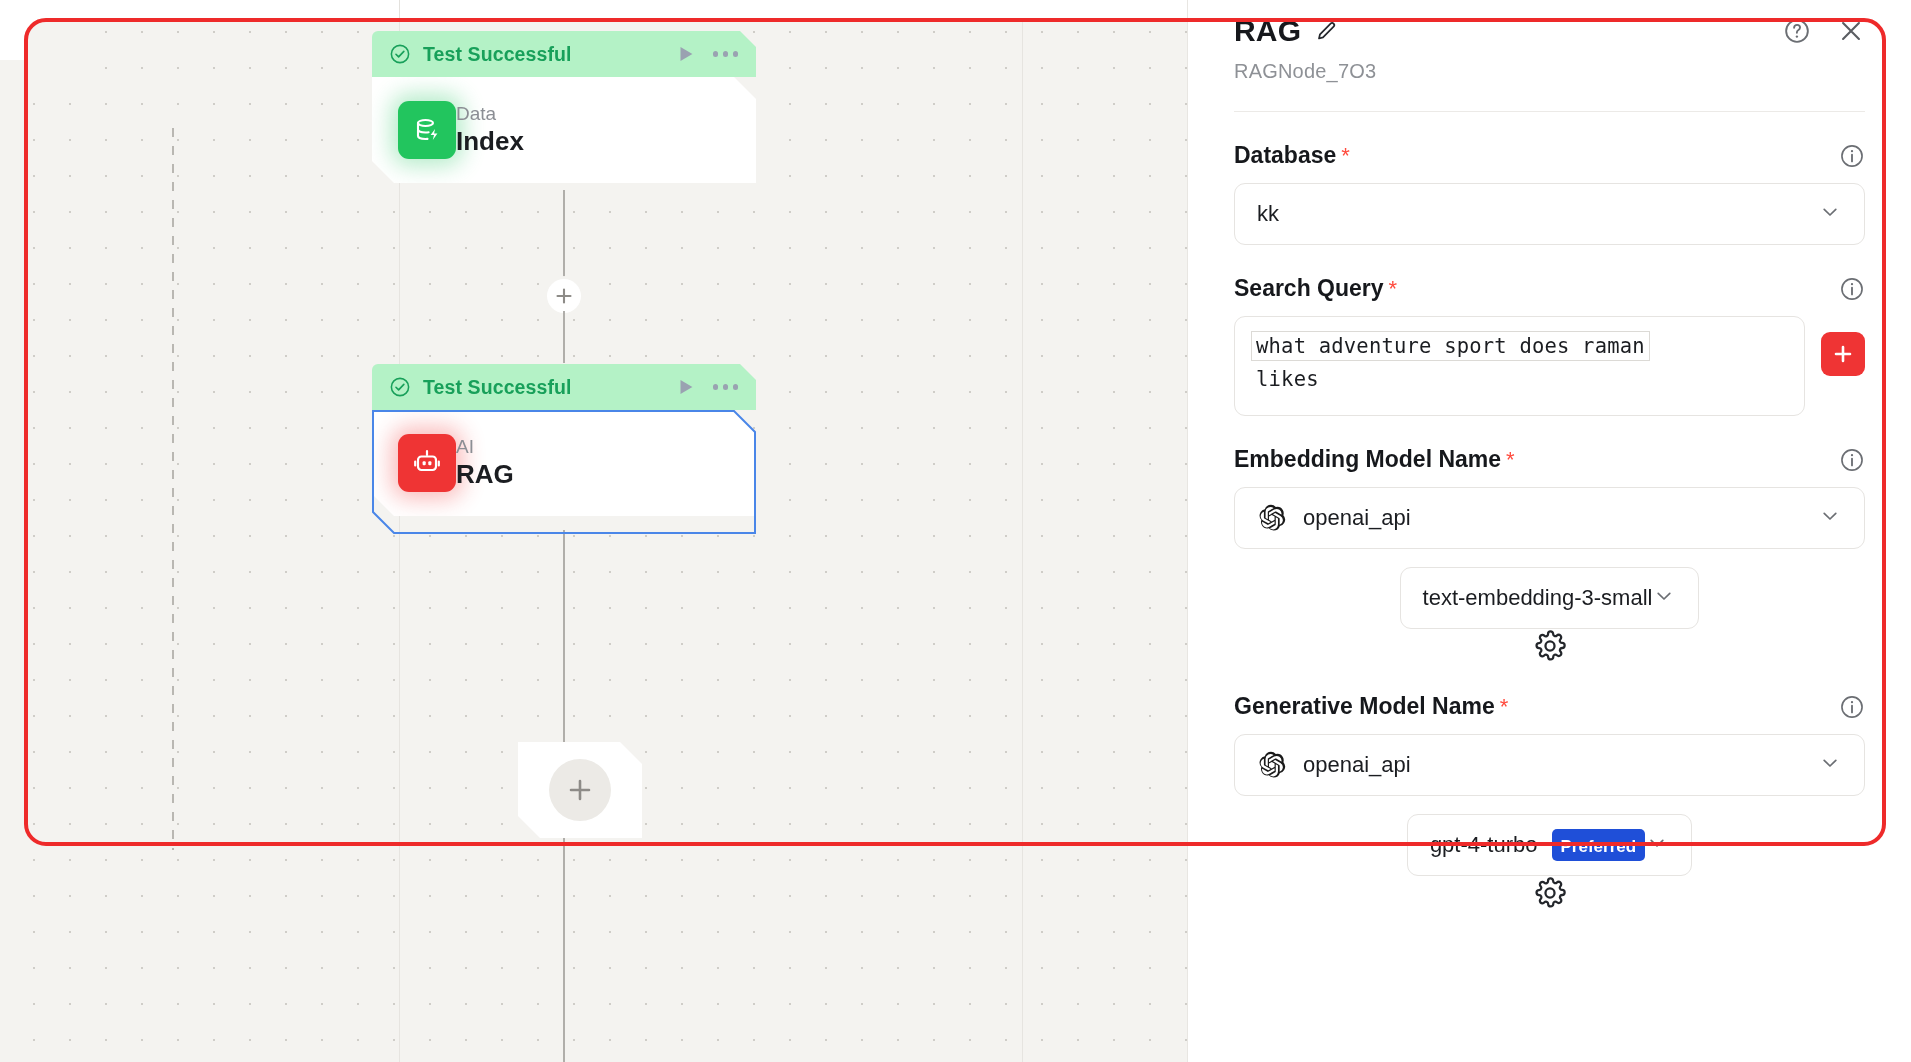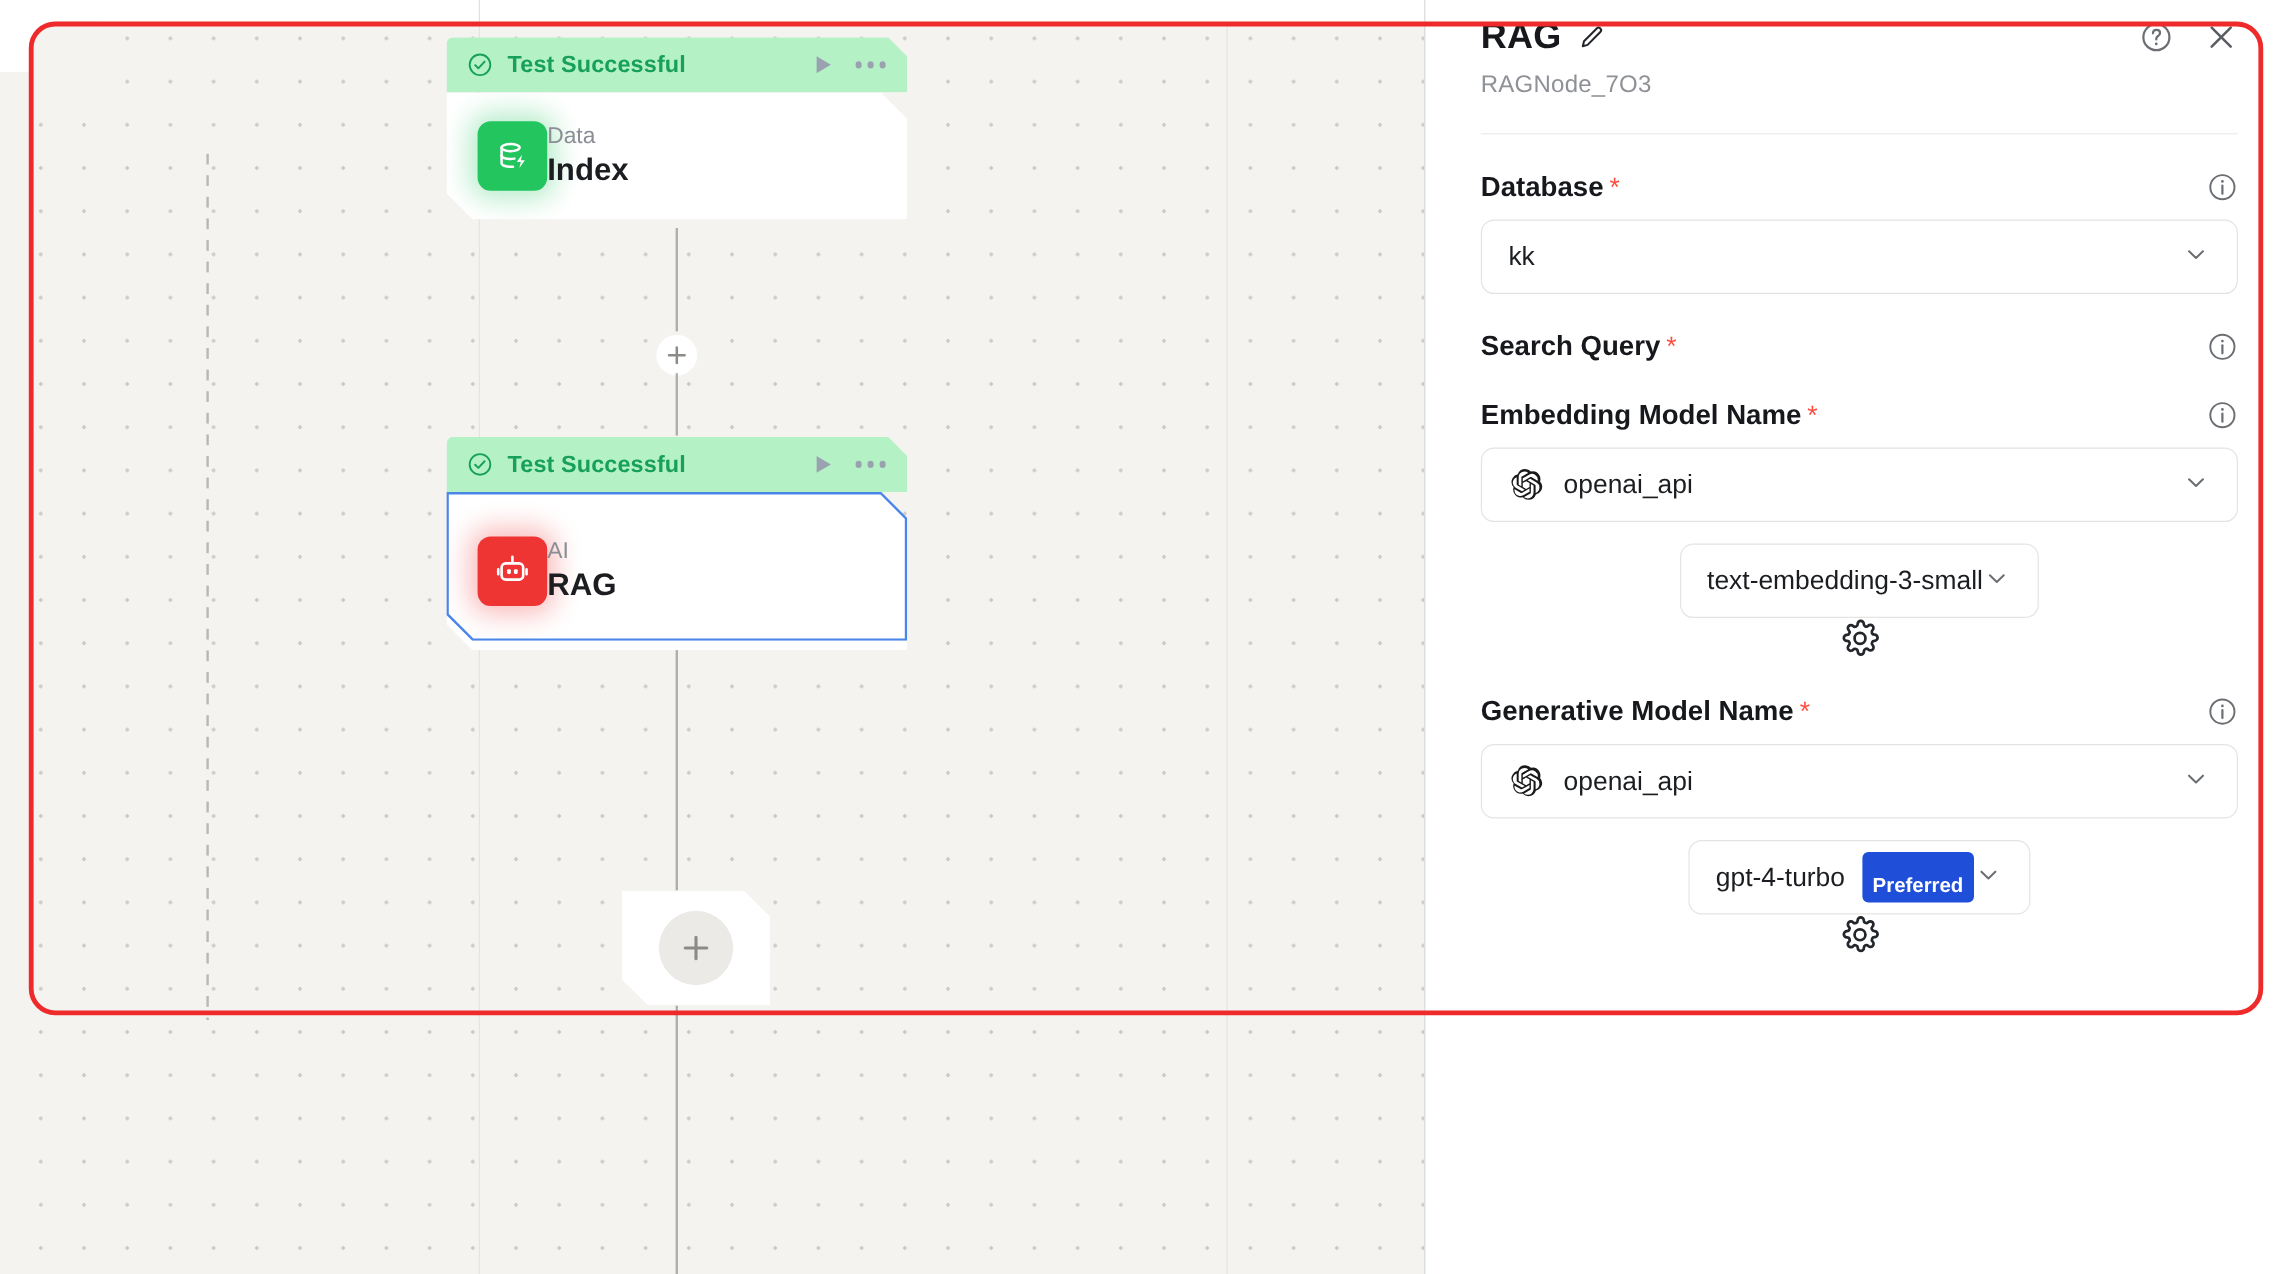--- a/index.html
+++ b/index.html
@@ -133,21 +133,21 @@
   .select .chev { margin-left: auto; }
   .brand-icon { width: 30px; height: 30px; margin-right: 16px; flex: 0 0 auto; }
 
   .row-with-gear { display: flex; align-items: center; margin-top: 18px; flex-direction: column; }
   .row-with-gear .select { flex: 1 1 auto; margin-top: 0; }
   .gear-btn { width: 34px; height: 34px; flex: 0 0 auto; cursor: pointer; }
 
   .badge {
     display: inline-block; background: #1f4fd8; color: #ffffff;
     font-size: 17px; font-weight: 700; border-radius: 5px;
-    padding: 18px 9px 4px; margin-left: 14px; vertical-align: middle;
+    padding: 8px 9px 4px; margin-left: 14px; vertical-align: middle;
   }
 
   .textarea-wrap {
     margin-top: 14px; display: flex; align-items: flex-start; gap: 16px;
   }
   .textarea {
     flex: 1 1 auto; min-height: 100px; border: 1px solid #e6e4e1; border-radius: 11px;
     background: #fff; padding: 14px 16px 18px;
   }
   .textarea .line-boxed {
@@ -237,21 +237,21 @@
         <svg class="play-btn" viewBox="0 0 24 24">
           <path d="M6 4.3l13 7.7-13 7.7z" fill="#9aa2b1"></path>
         </svg>
         <span class="dots-btn">
             <i></i>
             <i></i>
             <i></i>
           </span>
       </div>
       <div style="position:relative;">
-        <div class="node-body" style="height:132px;">
+        <div class="node-body" style="height:106px;">
           <div class="node-icon red">
             <svg width="32" height="32" viewBox="0 0 32 32" fill="none">
               <path d="M16 4v4" stroke="#fff" stroke-width="2.2" stroke-linecap="round"></path>
               <rect x="7" y="9.5" width="18" height="13.5" rx="3.4" stroke="#fff" stroke-width="2.2"></rect>
               <rect x="11.6" y="14.3" width="3.1" height="4" rx="1" fill="#fff"></rect>
               <rect x="17.3" y="14.3" width="3.1" height="4" rx="1" fill="#fff"></rect>
               <path d="M4.2 14.5v4M27.8 14.5v4" stroke="#fff" stroke-width="2.2" stroke-linecap="round"></path>
             </svg>
           </div>
           <div class="node-meta">
@@ -331,20 +331,31 @@
         <span class="field-label">Search Query</span>
         <span class="req">*</span>
         <span class="info-icon icon-btn">
           <svg width="26" height="26" viewBox="0 0 24 24" fill="none">
             <circle cx="12" cy="12" r="9.3" stroke="#6b6e73" stroke-width="1.5"></circle>
             <circle cx="12" cy="7.6" r="1.05" fill="#6b6e73"></circle>
             <path d="M12 10.8v6.2" stroke="#6b6e73" stroke-width="1.7" stroke-linecap="round"></path>
           </svg>
         </span>
       </div>
+      <div class="textarea-wrap">
+        <div class="textarea">
+          <span class="line-boxed">what adventure sport does raman</span>
+          <div class="line-plain">likes</div>
+        </div>
+        <div class="add-sq-btn">
+          <svg width="24" height="24" viewBox="0 0 24 24">
+            <path d="M12 5v14M5 12h14" stroke="#fff" stroke-width="2.6" stroke-linecap="round"></path>
+          </svg>
+        </div>
+      </div>
     </div>
 
     <div class="field">
       <div class="field-label-row">
         <span class="field-label">Embedding Model Name</span>
         <span class="req">*</span>
         <span class="info-icon icon-btn">
           <svg width="26" height="26" viewBox="0 0 24 24" fill="none">
             <circle cx="12" cy="12" r="9.3" stroke="#6b6e73" stroke-width="1.5"></circle>
             <circle cx="12" cy="7.6" r="1.05" fill="#6b6e73"></circle>

